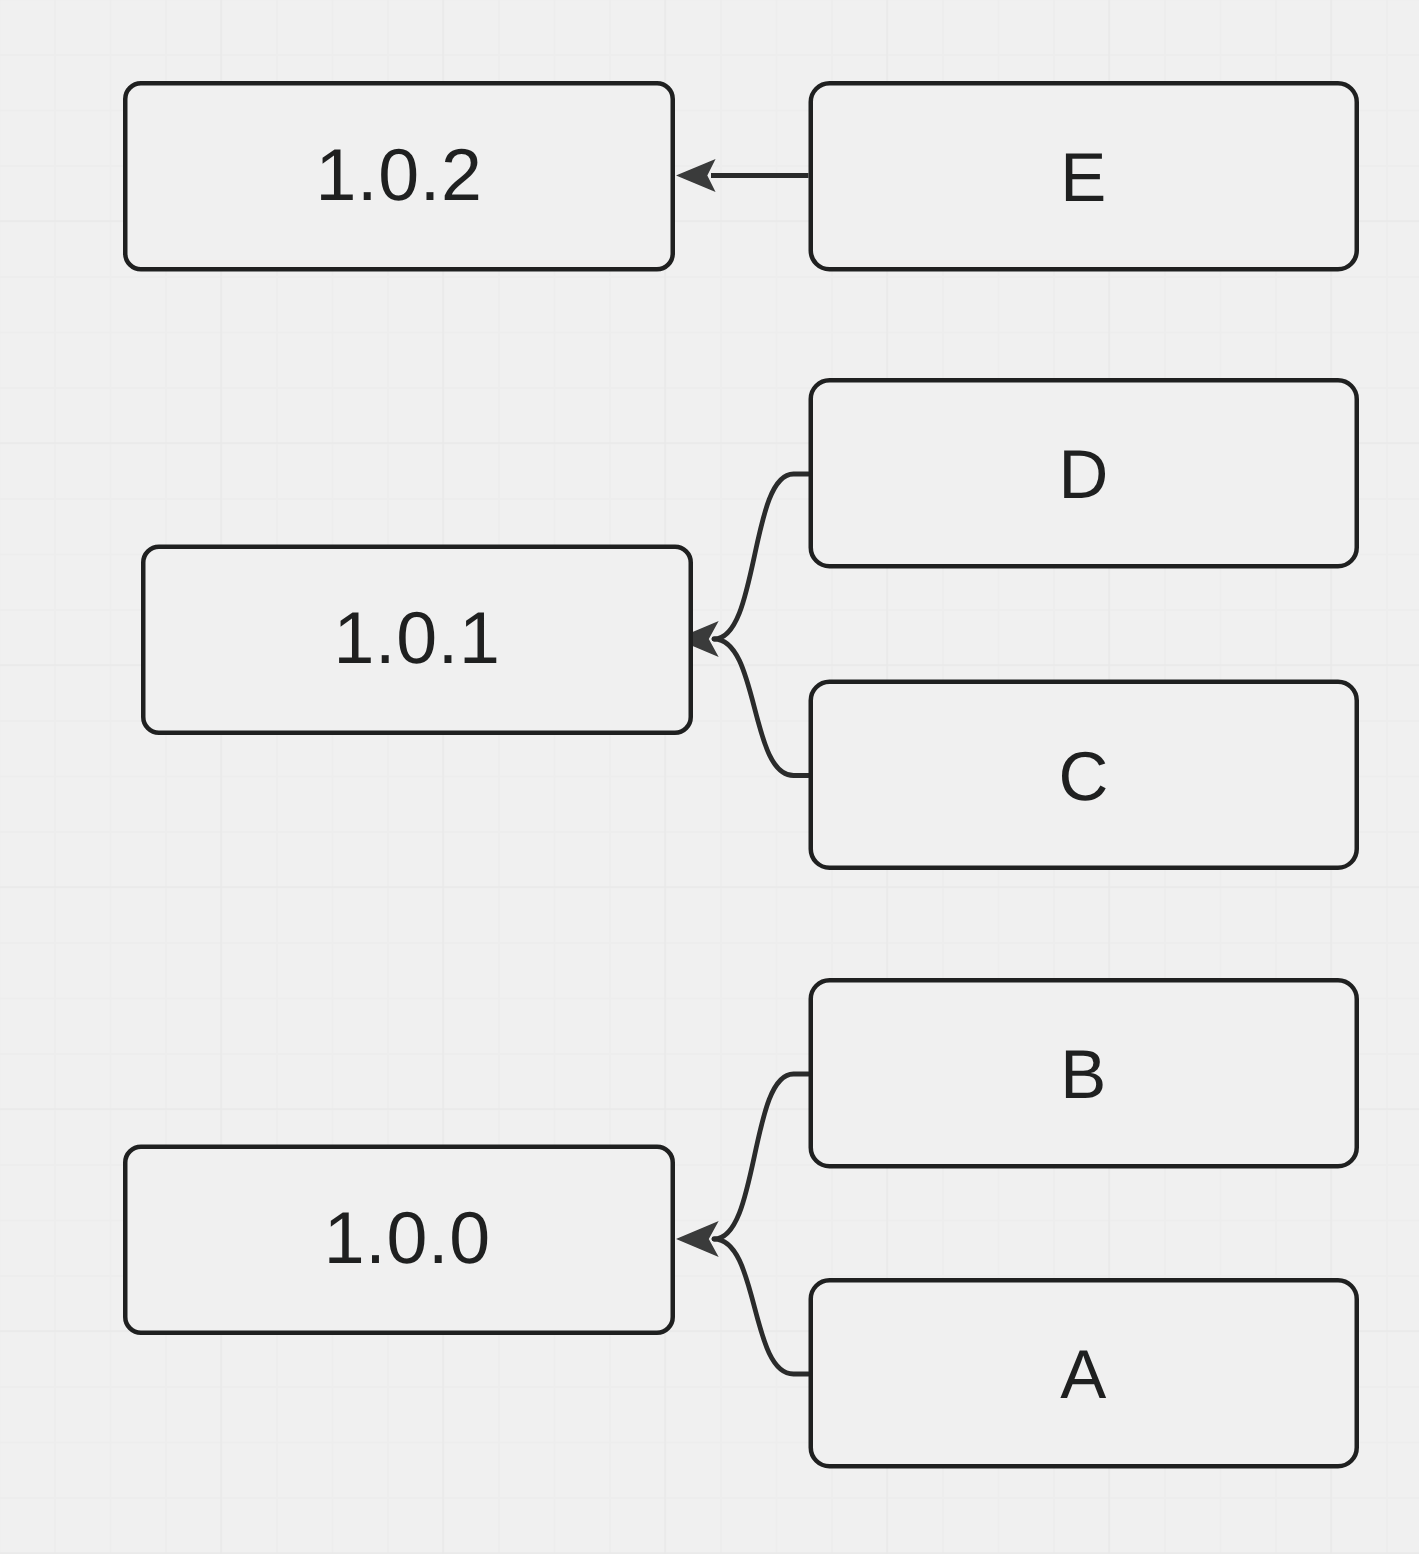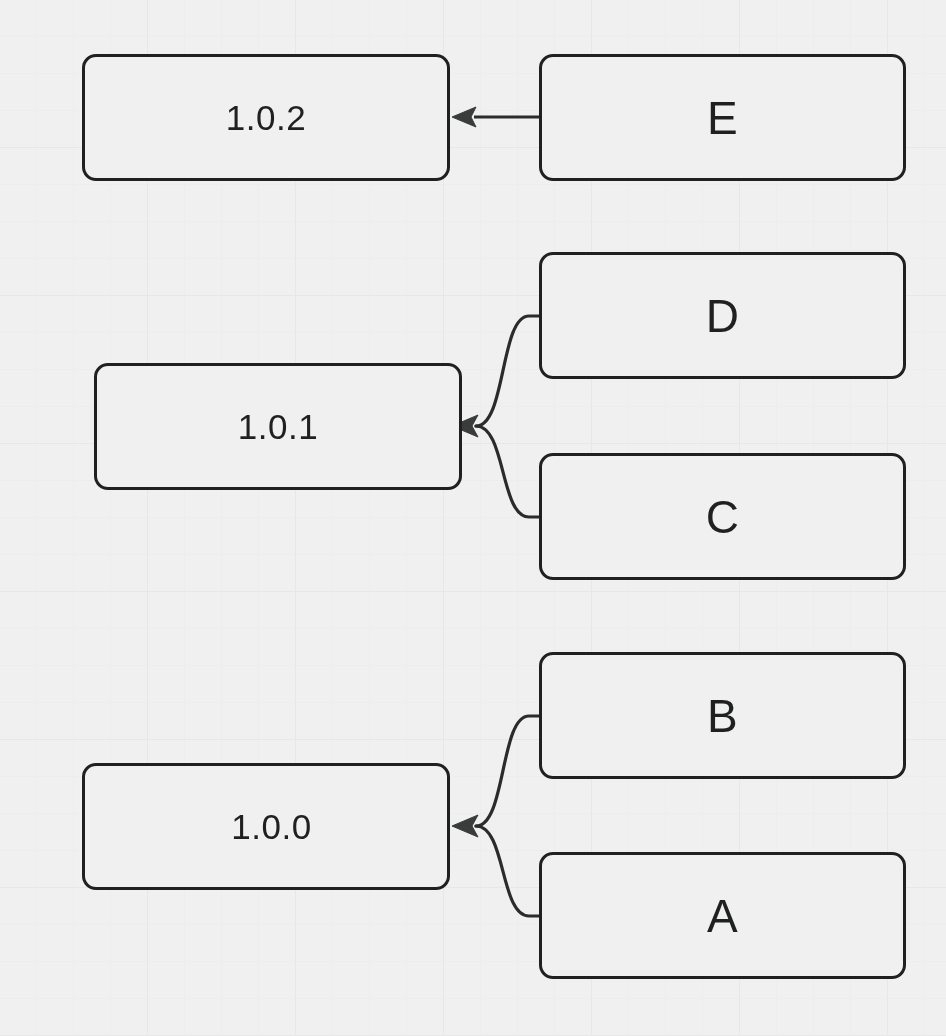--- a/index.html
+++ b/index.html
@@ -53,21 +53,21 @@
     justify-content: center;
     color: #1f2020;
     line-height: 1;
     user-select: none;
   }
   .node-label {
     display: block;
     text-align: center;
     letter-spacing: 0.5px;
   }
-  .node.version { font-size: 35px; font-weight: 400; }
+  .node.version { font-size: 49px; font-weight: 400; border-radius: 12px; }
   .node.artifact { font-size: 46px; font-weight: 400; }
 </style>
 </head>
 <body>
 
 <div id="canvas">
 
   <svg id="edge-layer" viewBox="0 0 946 1036" width="946" height="1036" xmlns="http://www.w3.org/2000/svg">
 
     <g>

